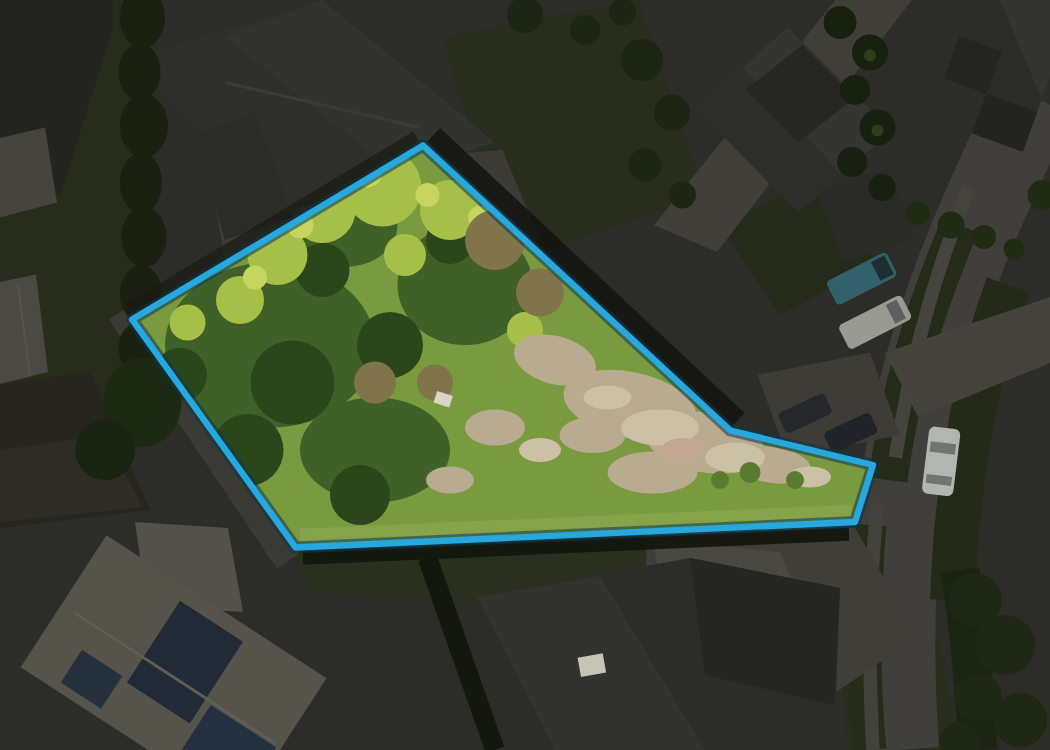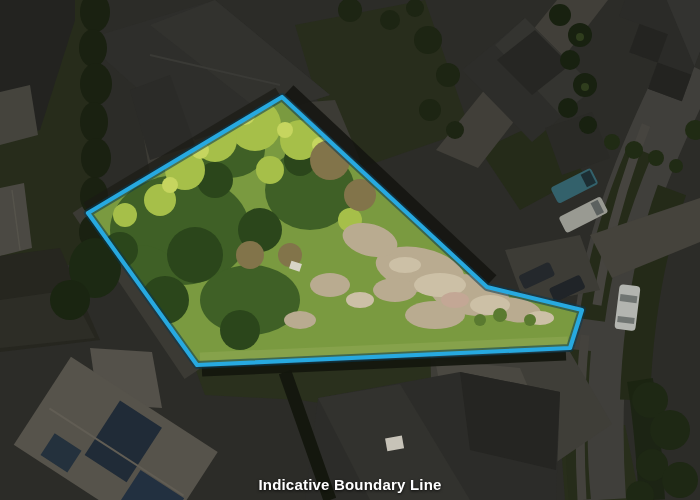--- a/index.html
+++ b/index.html
@@ -243,14 +243,13 @@
     <line x1="200" y1="360" x2="568" y2="344" stroke="#86a24b" stroke-width="15"></line>
     <rect x="290" y="262" width="11" height="8" fill="#d8d4c6" transform="rotate(18 295 266)"></rect>
   </g>
 
   <g>
     <polygon fill="none" stroke-linejoin="round" opacity="0.55" points="282,97 487,287 582,310 570,348 197,365 88,213" stroke="#0a3950" stroke-width="8"></polygon>
     <polygon fill="none" stroke-linejoin="round" points="282,97 487,287 582,310 570,348 197,365 88,213" stroke="#27A9E0" stroke-width="4.2"></polygon>
   </g>
 </svg>
 
-<div class="caption">Indicative Boundary Line</div>
 </div>
 
 </body></html>

